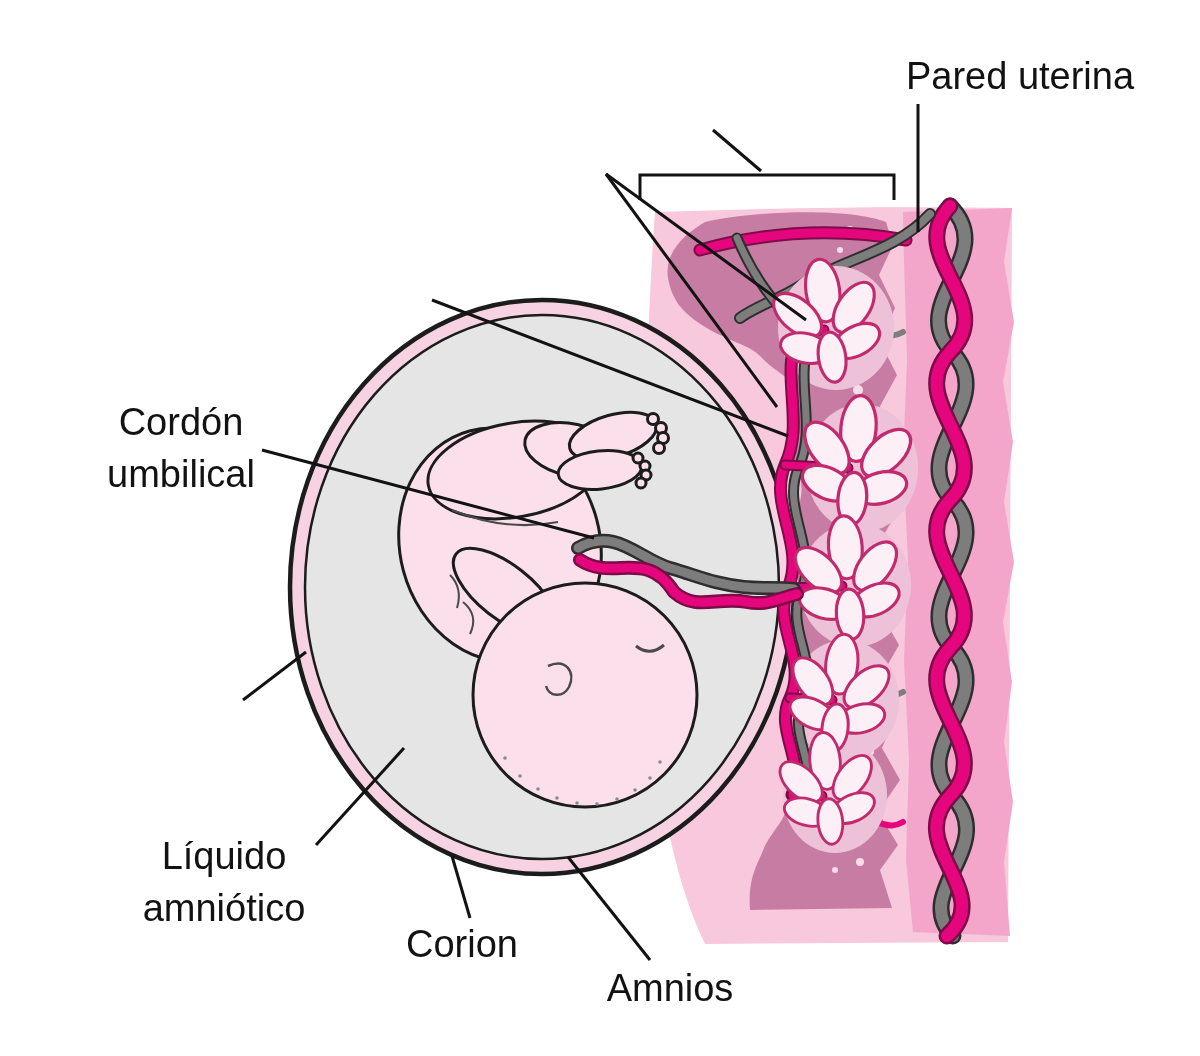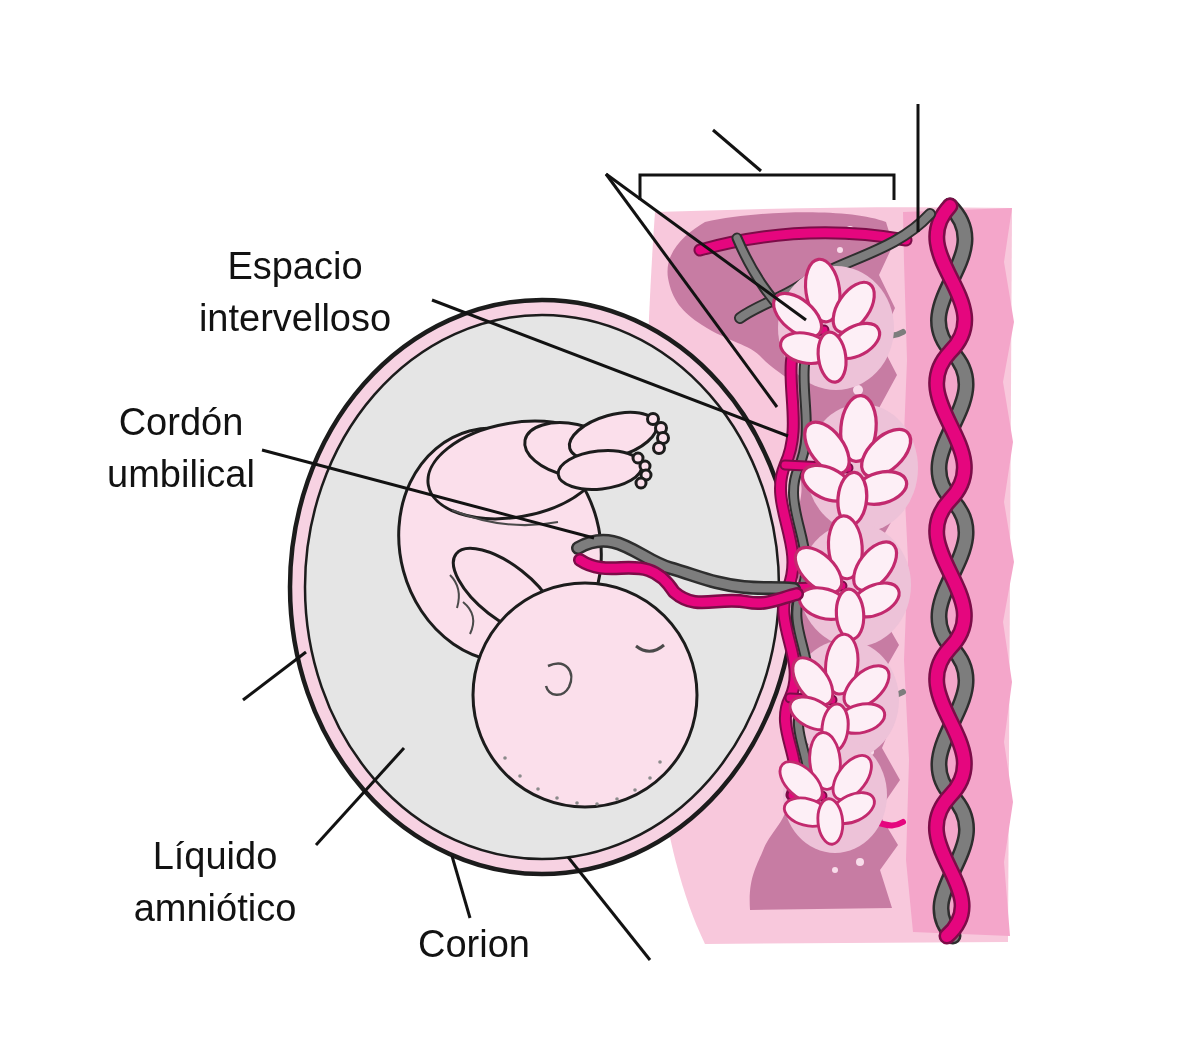--- a/index.html
+++ b/index.html
@@ -13,22 +13,22 @@
     position:absolute;color:var(--label-text,#121212);
     font-size:38px;line-height:1.38;text-align:center;
     user-select:none;
   }
   .lbl-pared{left:870px;top:50px;width:300px;}
   .lbl-placenta{left:603px;top:84px;width:200px;}
   .lbl-vellosidades{left:348px;top:136px;width:260px;}
   .lbl-espacio{left:165px;top:240px;width:260px;}
   .lbl-cordon{left:86px;top:396px;width:190px;}
   .lbl-saco{left:40px;top:652px;width:198px;}
-  .lbl-liquido{left:110px;top:830px;width:210px;}
-  .lbl-corion{left:404px;top:918px;width:140px;}
+  .lbl-liquido{left:119px;top:830px;width:210px;}
+  .lbl-corion{left:392px;top:918px;width:140px;}
   .lbl-amnios{left:590px;top:962px;width:160px;}
 
   
   .f-lightpink{fill:var(--light-pink,#f8c8dc);stroke:none;}
   .f-mauve{fill:var(--mauve,#c77ca3);stroke:none;}
   .f-band{fill:var(--band-pink,#f4a6ca);stroke:none;}
   .f-fleck{fill:var(--fleck,#f8dcea);}
   .f-pocket{fill:var(--pocket-pink,#edc2d8);stroke:none;}
   .villus-lobe{fill:var(--villus-fill,#fdeff6);stroke:var(--villus-stroke,#c22a6e);stroke-width:3;}
   .sac-outer{fill:var(--sac-rim-pink,#f7d2e2);stroke:var(--outline,#1c1c1c);stroke-width:4.5;}
@@ -212,18 +212,19 @@
     <path class="leader" d="M 606,174 L 777,407"></path>
     <path class="leader" d="M 432,300 L 788,436"></path>
     <path class="leader" d="M 262,450 L 594,538"></path>
     <path class="leader" d="M 243,700 L 306,652"></path>
     <path class="leader" d="M 316,845 L 404,748"></path>
     <path class="leader" d="M 470,918 L 452,856"></path>
     <path class="leader" d="M 650,960 L 568,857"></path>
   </g>
 </svg>
 
-<div class="lbl lbl-espacio">Espacio intervelloso</div>
+<div class="lbl lbl-pared">Pared uterina</div>
 <div class="lbl lbl-cordon">Cordón umbilical</div>
 <div class="lbl lbl-liquido">Líquido amniótico</div>
 <div class="lbl lbl-corion">Corion</div>
+<div class="lbl lbl-amnios">Amnios</div>
 
 </div>
 
 </body></html>

